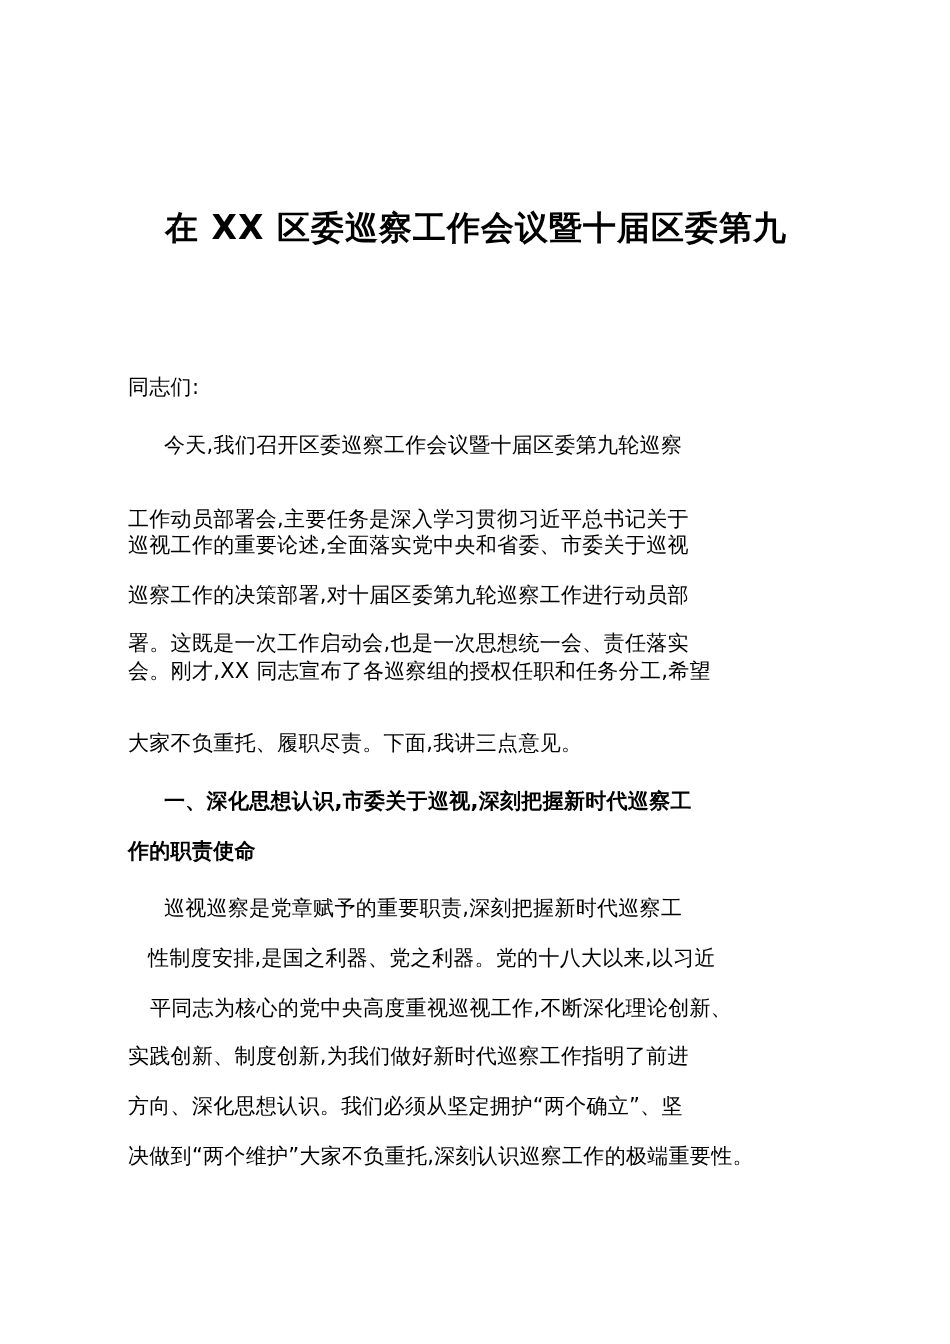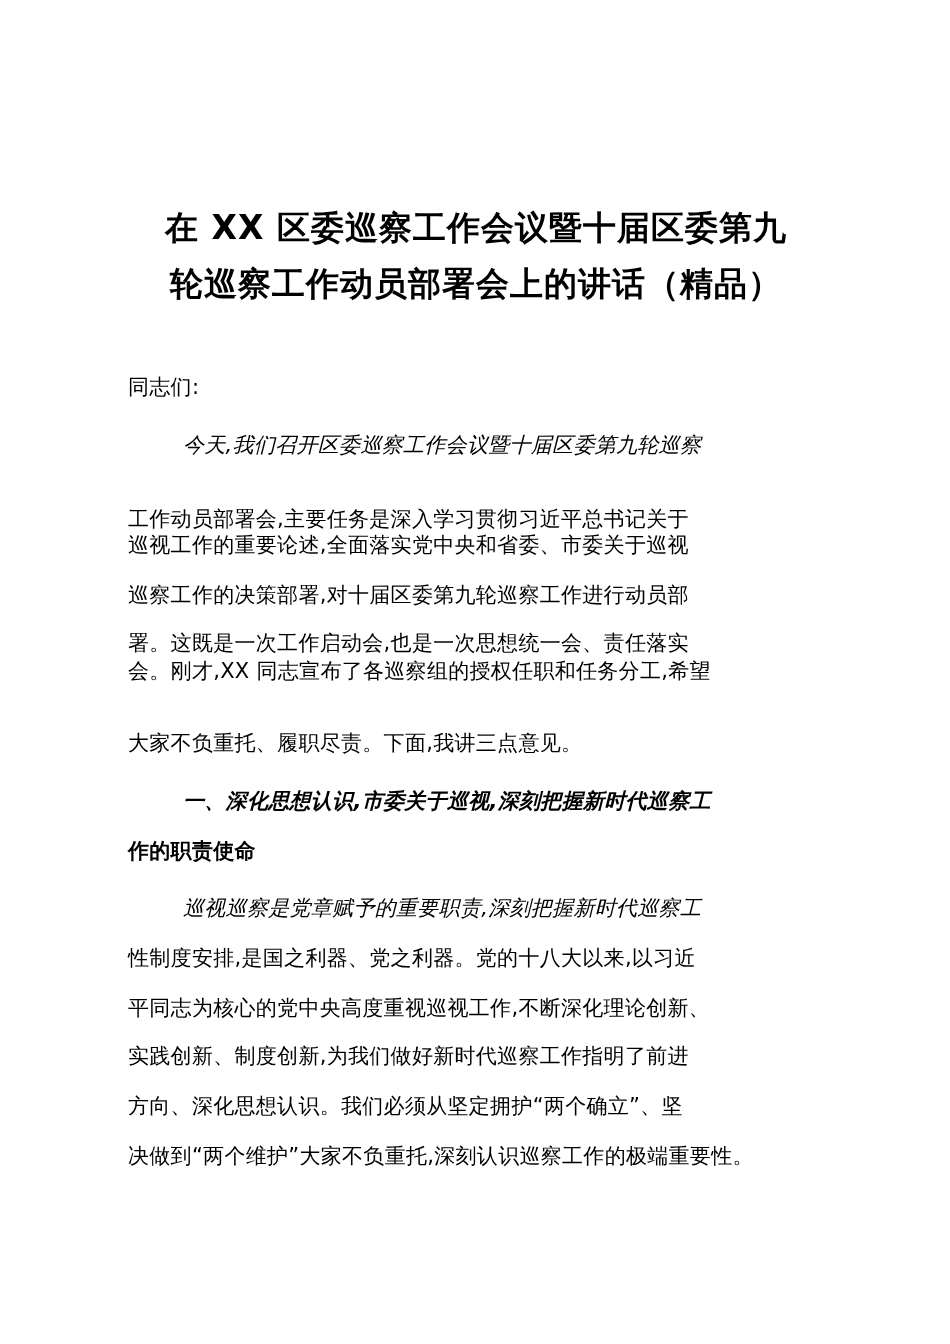--- a/index.html
+++ b/index.html
@@ -36,31 +36,30 @@
     }
     .title .tline { display: block; height: 56px; }
     .line {
       position: absolute;
       left: 128px;
       font-size: 21px;
       line-height: 30px;
       white-space: nowrap;
       letter-spacing: 0.3px;
     }
-    .line.indent { left: 183px; font-style: italic; }
+    .line.indent { left: 164px; }
     .line.bold { font-weight: bold; }
   </style>
 </head>
 <body>
 
 <div class="page">
 
   <div class="title">
     <span class="tline">在 XX 区委巡察工作会议暨十届区委第九</span>
-    <span class="tline">轮巡察工作动员部署会上的讲话（精品）</span>
   </div>
 
   <div class="line" style="top:372px;">同志们:</div>
 
   <div>
     <div class="line indent" style="top:430px;">今天,我们召开区委巡察工作会议暨十届区委第九轮巡察</div>
     <div class="line" style="top:504px;">工作动员部署会,主要任务是深入学习贯彻习近平总书记关于</div>
     <div class="line" style="top:530px;">巡视工作的重要论述,全面落实党中央和省委、市委关于巡视</div>
     <div class="line" style="top:580px;">巡察工作的决策部署,对十届区委第九轮巡察工作进行动员部</div>
     <div class="line" style="top:628px;">署。这既是一次工作启动会,也是一次思想统一会、责任落实</div>
@@ -68,20 +67,20 @@
     <div class="line" style="top:728px;">大家不负重托、履职尽责。下面,我讲三点意见。</div>
   </div>
 
   <div>
     <div class="line indent bold" style="top:786px;">一、深化思想认识,市委关于巡视,深刻把握新时代巡察工</div>
     <div class="line bold" style="top:836px;">作的职责使命</div>
   </div>
 
   <div>
     <div class="line indent" style="top:893px;">巡视巡察是党章赋予的重要职责,深刻把握新时代巡察工</div>
-    <div class="line" style="top:943px;">性制度安排,是国之利器、党之利器。党的十八大以来,以习近</div>
-    <div class="line" style="top:993px;">平同志为核心的党中央高度重视巡视工作,不断深化理论创新、</div>
+    <div class="line" style="top:943px;margin-left:20px;">性制度安排,是国之利器、党之利器。党的十八大以来,以习近</div>
+    <div class="line" style="top:993px;margin-left:22px;">平同志为核心的党中央高度重视巡视工作,不断深化理论创新、</div>
     <div class="line" style="top:1041px;">实践创新、制度创新,为我们做好新时代巡察工作指明了前进</div>
     <div class="line" style="top:1091px;">方向、深化思想认识。我们必须从坚定拥护“两个确立”、坚</div>
     <div class="line" style="top:1141px;">决做到“两个维护”大家不负重托,深刻认识巡察工作的极端重要性。</div>
   </div>
 
 </div>
 
 </body></html>

